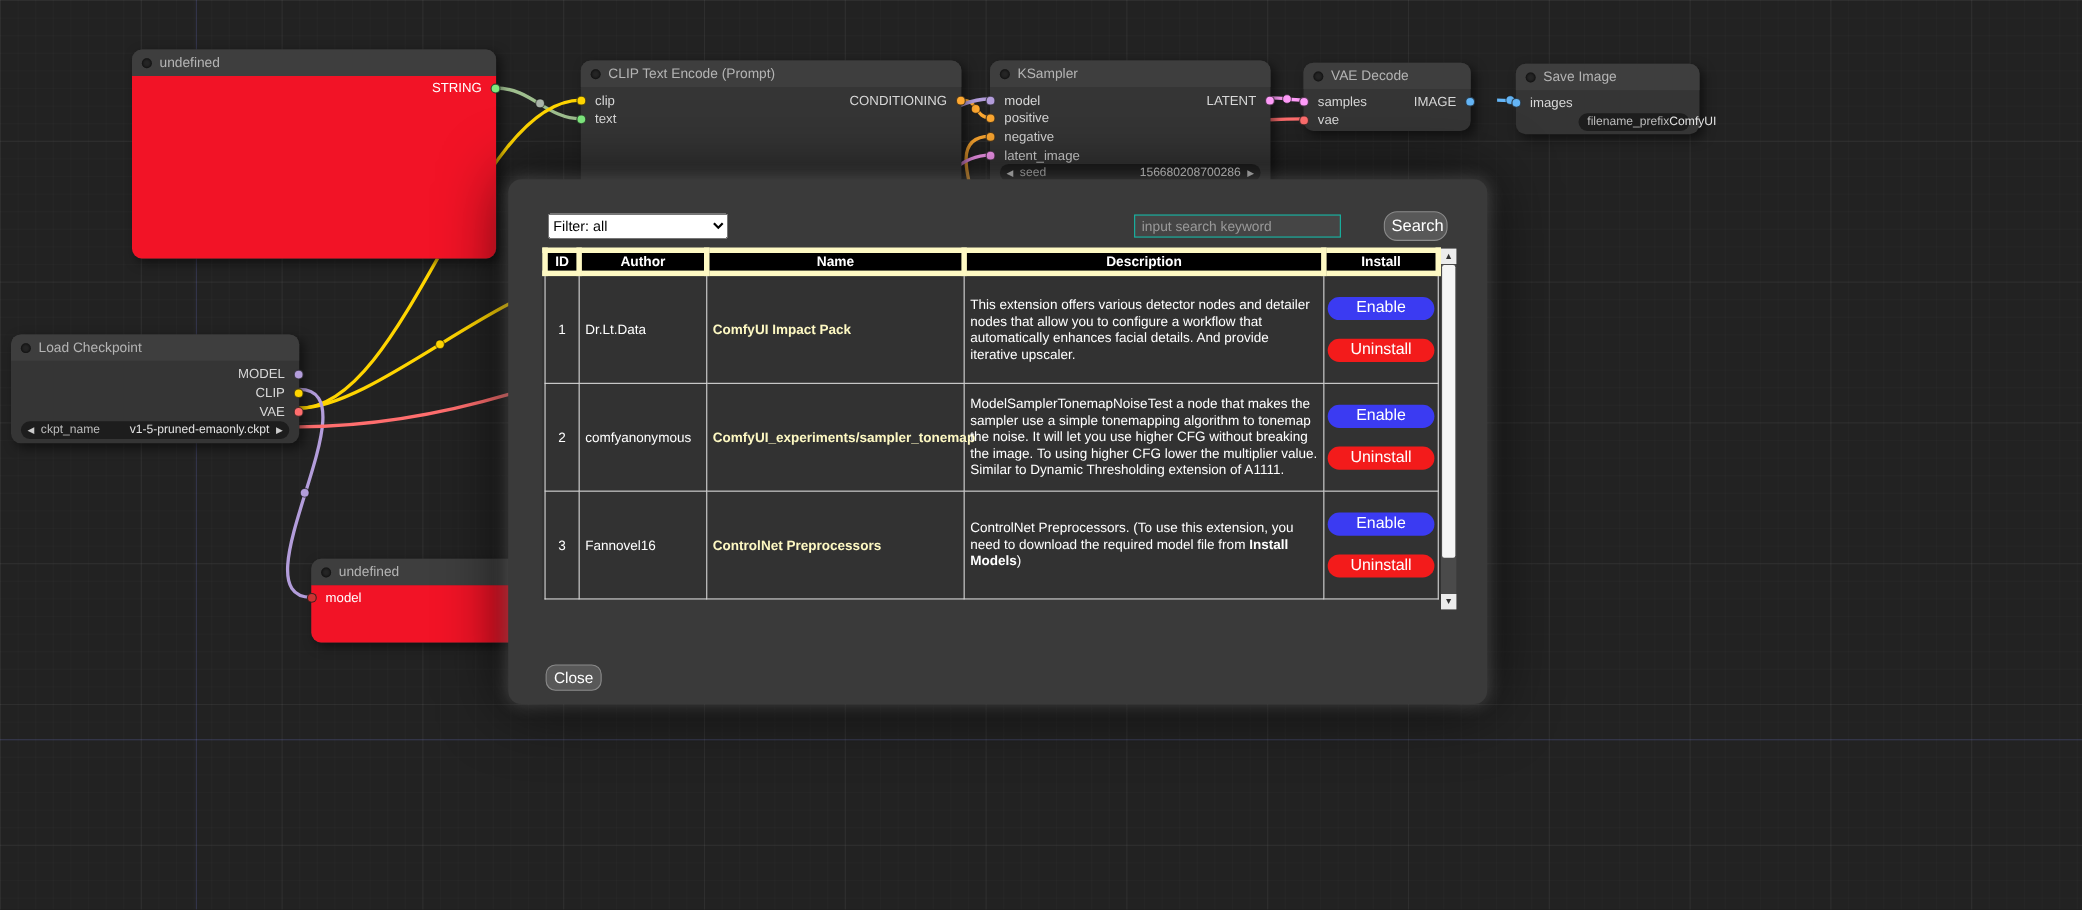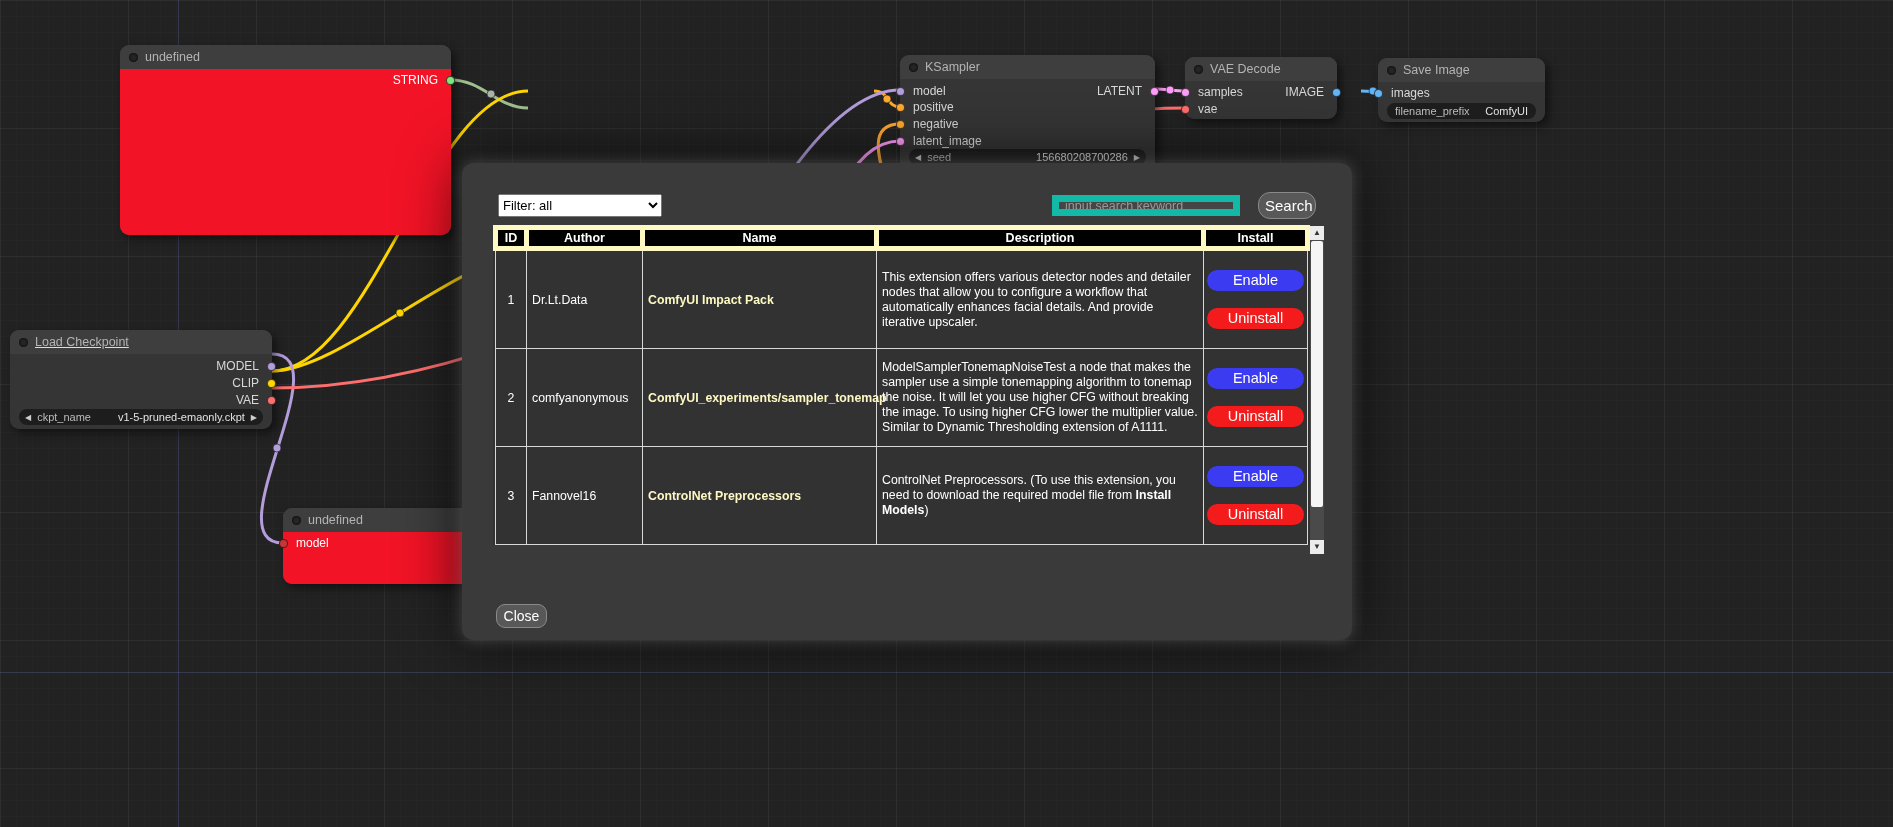--- a/index.html
+++ b/index.html
@@ -35,21 +35,21 @@
   .widget .arrow{font-size:8px;color:#ccc;flex:0 0 auto;}
   .widget .wlabel{margin-left:6px;}
   .widget .wvalue{margin-left:auto;margin-right:6px;color:#e2e2e2;}
   .widget.noarrow .wlabel{margin-left:2px;}
   .widget.noarrow .wvalue{margin-right:2px;}
 
   
   .dialog{position:absolute;left:462px;top:163px;width:890px;height:477px;background:#3a3a3a;border-radius:12px;z-index:10;
     box-shadow:0 0 16px rgba(255,255,255,0.22), 0 0 60px rgba(0,0,0,0.75);}
   .filter-select{position:absolute;left:36px;top:31px;width:164px;height:23px;font-size:13px;font-family:inherit;}
-  .search-input{position:absolute;left:590px;top:32px;width:188px;height:21px;background:#454545;border:7px solid #14b8a6;color:#7dd3fc;font-size:12.5px;padding:0 6px;box-sizing:border-box;font-family:inherit;}
+  .search-input{position:absolute;left:569px;top:32px;width:188px;height:21px;background:#454545;border:1px solid #14b8a6;color:#7dd3fc;font-size:12.5px;padding:0 6px;box-sizing:border-box;font-family:inherit;}
   .search-input::placeholder{color:#999;}
   .btn{background:#585858;border:1px solid #8a8a8a;color:#fff;border-radius:12px;font-family:inherit;cursor:pointer;}
   .search-btn{position:absolute;left:796px;top:29px;width:58px;height:27px;font-size:15px;}
   .close-btn{position:absolute;left:34px;top:441px;width:51px;height:24px;font-size:14px;border-radius:9px;}
 
   .grid-table{position:absolute;left:31px;top:62px;width:817px;border-collapse:collapse;table-layout:fixed;background:#323232;color:#fff;}
   .grid-table th{background:#000;color:#fff;font-size:12.5px;font-weight:bold;border:5px solid #fef9c3;padding:1px 2px;height:14px;}
   .grid-table td{border:1px solid #d8d8d8;font-size:12.3px;padding:2px 5px;vertical-align:middle;}
   td.cell-id{text-align:center;}
   td.cell-desc{line-height:1.22;vertical-align:middle;}
@@ -114,20 +114,38 @@
       <span>undefined</span>
     </div>
     <div class="node-body">
       <div class="slot" style="top:3px;padding-left:28px;">
         <span class="label-out">STRING</span>
         <span class="dot out" style="background:#7ee87e;"></span>
       </div>
     </div>
   </div>
 
+  <div class="node" style="left:528px;top:55px;width:346px;height:145px;">
+    <div class="node-title">
+      <span class="collapse-dot"></span>
+      <span>CLIP Text Encode (Prompt)</span>
+    </div>
+    <div class="node-body">
+      <div class="slot" style="top:4px;">
+        <span class="dot in" style="background:#ffd500;"></span>
+        <span class="label-in">clip</span>
+        <span class="label-out">CONDITIONING</span>
+        <span class="dot out" style="background:#ffa931;"></span>
+      </div>
+      <div class="slot" style="top:21px;">
+        <span class="dot in" style="background:#7ee87e;"></span>
+        <span class="label-in">text</span>
+      </div>
+    </div>
+  </div>
 
   <div class="node" style="left:900px;top:55px;width:255px;height:150px;">
     <div class="node-title">
       <span class="collapse-dot"></span>
       <span>KSampler</span>
     </div>
     <div class="node-body">
       <div class="slot" style="top:4px;">
         <span class="dot in" style="background:#b39ddb;"></span>
         <span class="label-in">model</span>
@@ -177,28 +195,28 @@
   <div class="node" style="left:1378px;top:58px;width:167px;height:64px;">
     <div class="node-title">
       <span class="collapse-dot"></span>
       <span>Save Image</span>
     </div>
     <div class="node-body">
       <div class="slot" style="top:3px;">
         <span class="dot in" style="background:#64b5f6;"></span>
         <span class="label-in">images</span>
       </div>
-      <div class="widget noarrow" style="top:21px;">
+      <div class="widget noarrow" style="top:21px;margin-left:48px;">
         <span class="wlabel">filename_prefix</span>
         <span class="wvalue">ComfyUI</span>
       </div>
     </div>
   </div>
 
-  <div class="node" style="left:10px;top:330px;width:262px;height:99px;text-decoration:underline;">
+  <div class="node" style="left:10px;top:304px;width:262px;height:99px;">
     <div class="node-title">
       <span class="collapse-dot"></span>
       <span>Load Checkpoint</span>
     </div>
     <div class="node-body">
       <div class="slot" style="top:4px;">
         <span class="label-out">MODEL</span>
         <span class="dot out" style="background:#b39ddb;"></span>
       </div>
       <div class="slot" style="top:21px;">

